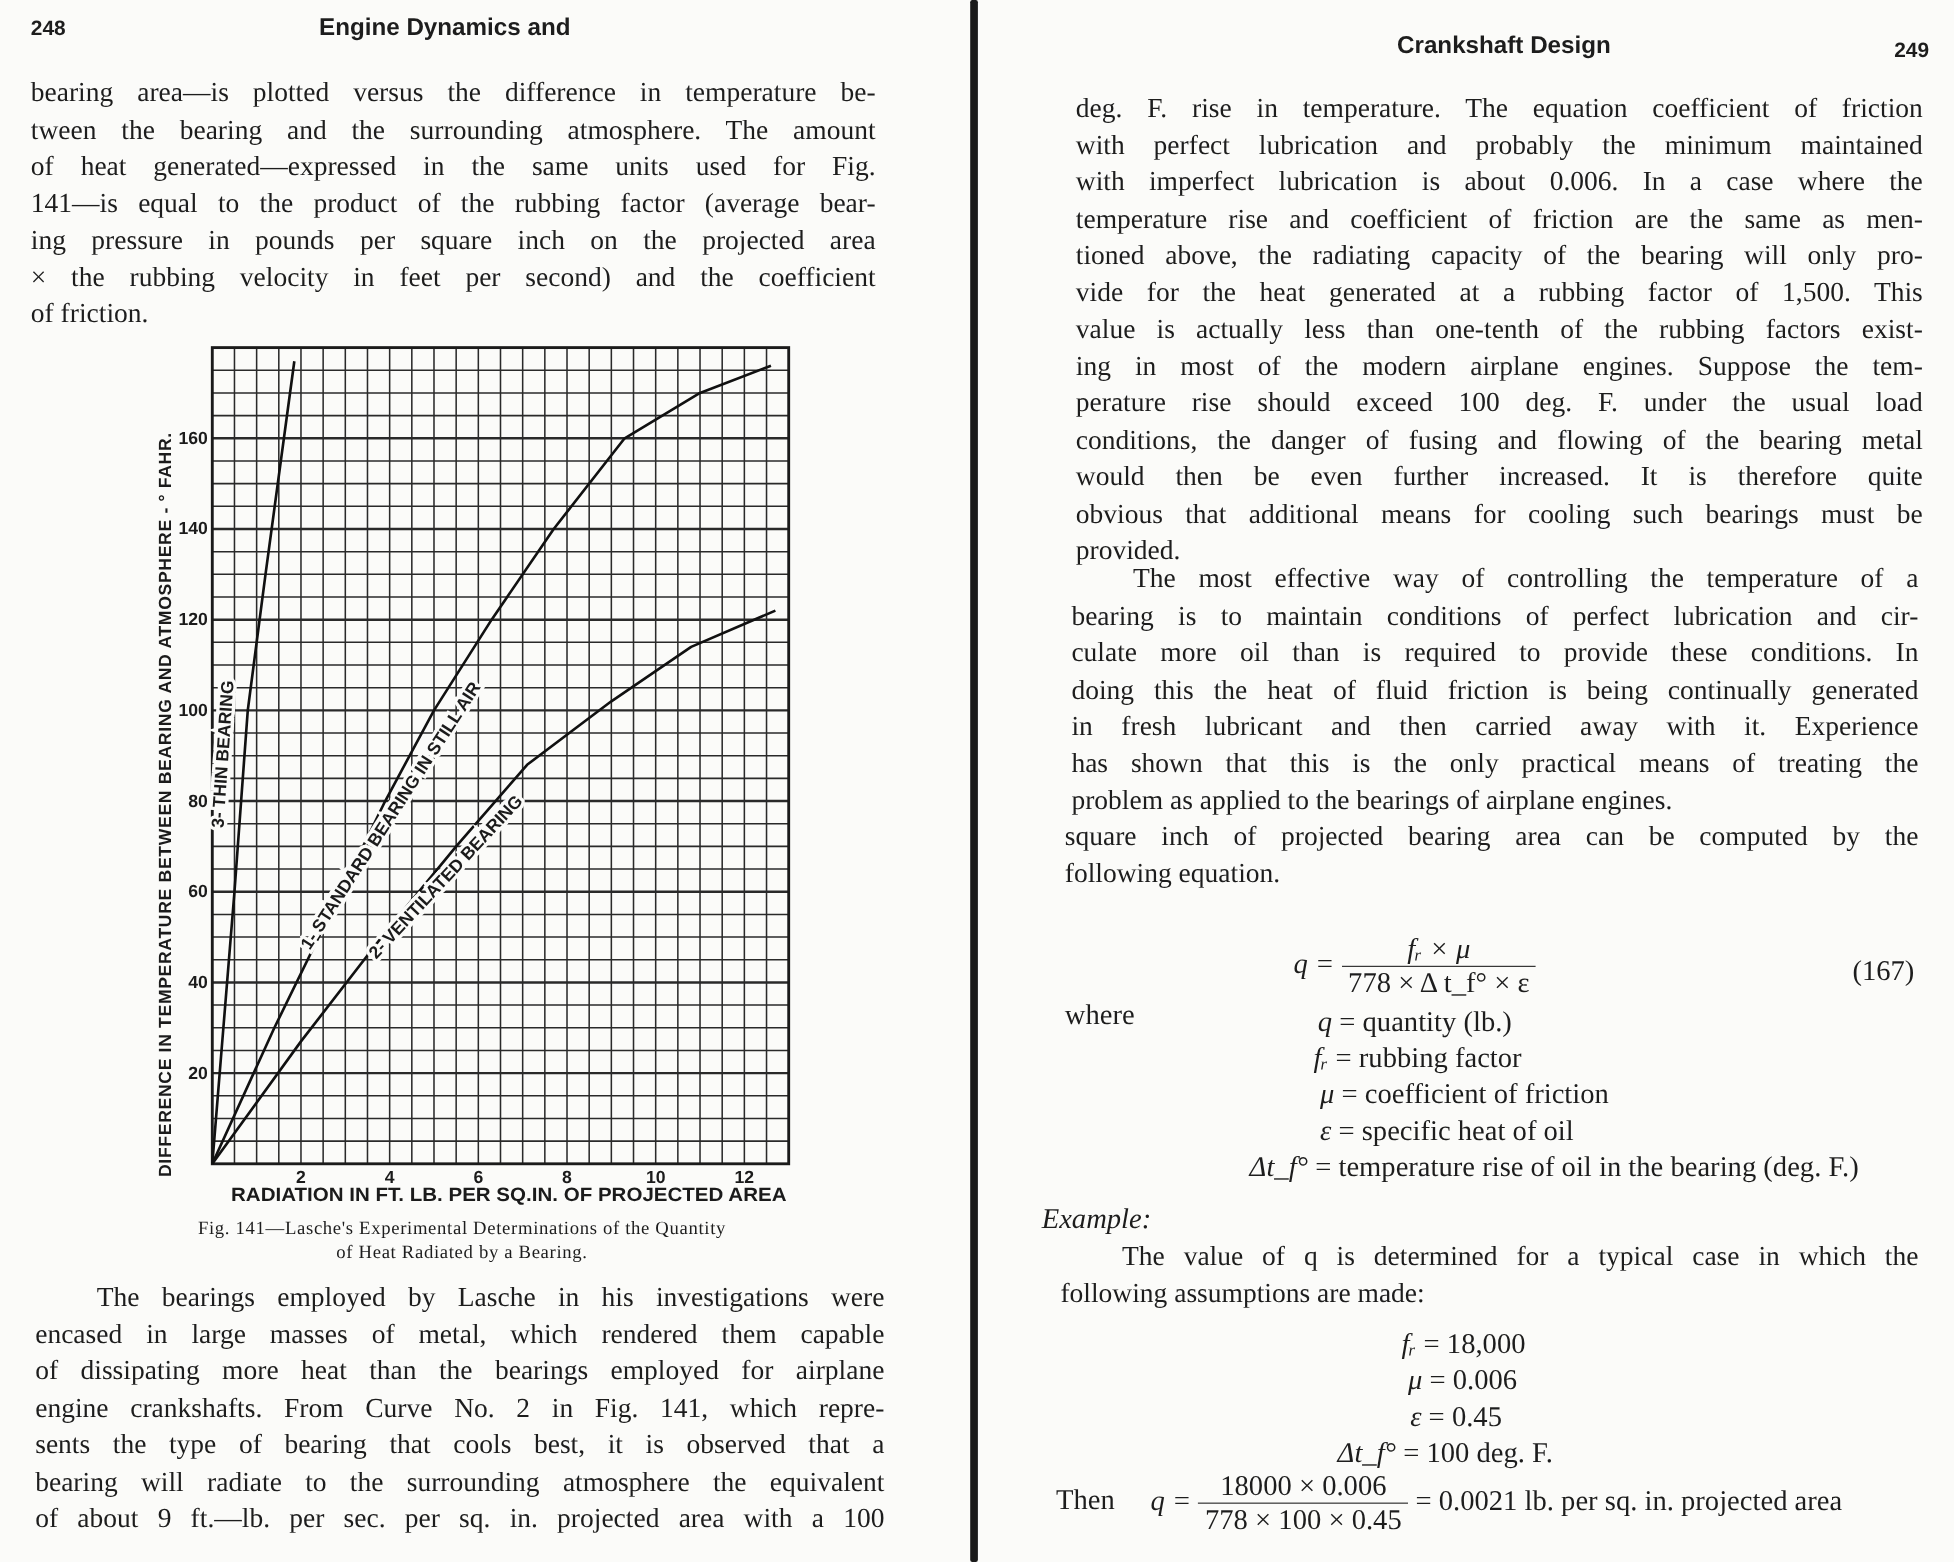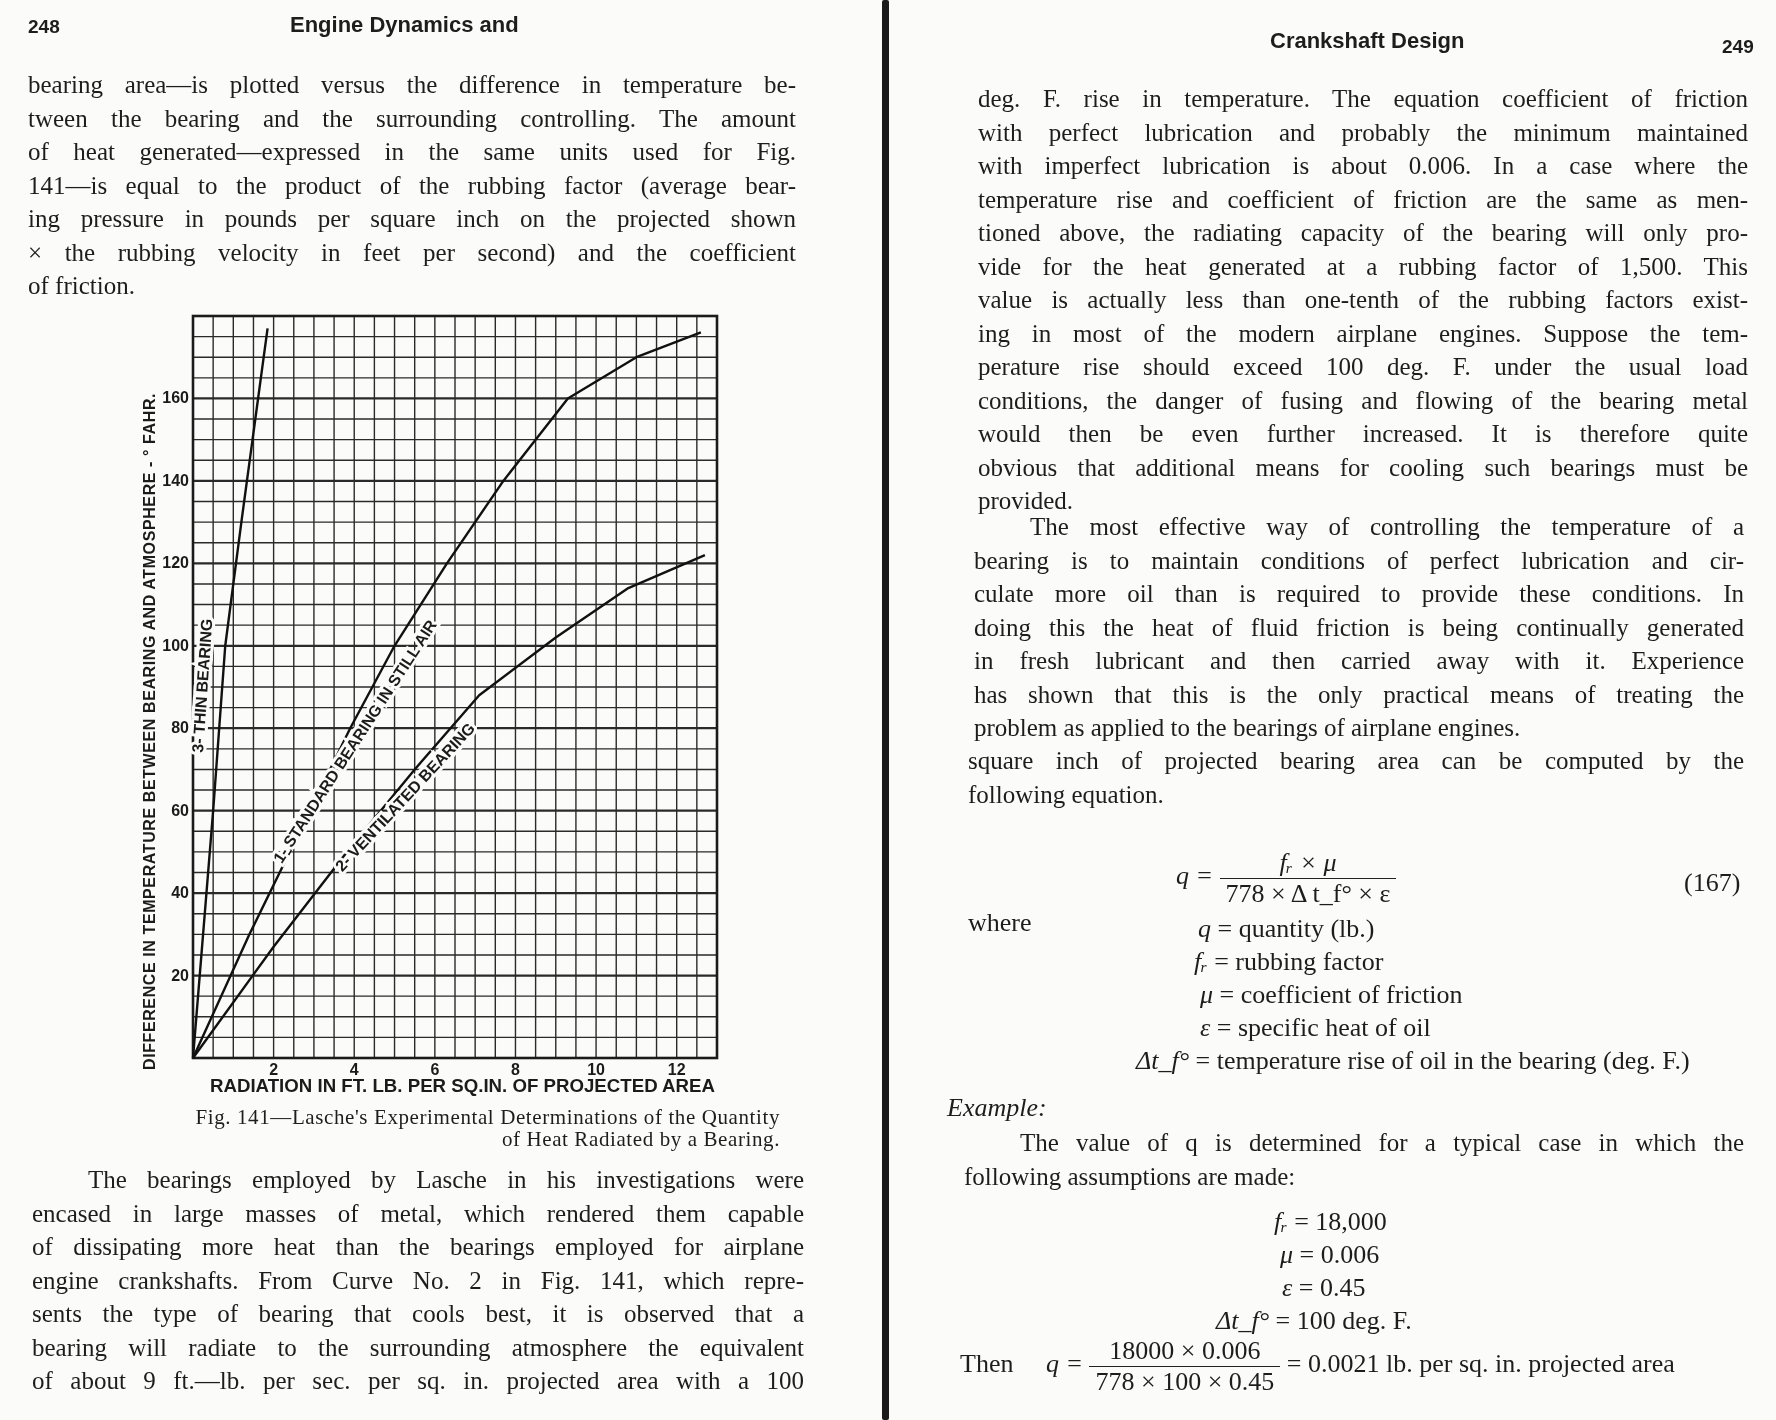--- a/index.html
+++ b/index.html
@@ -9,42 +9,42 @@
   .page.left { left:0; width:880px;padding-left:37px; }
   .page.right { left:896px; width:880px; }
   .spine { position:absolute; left:882px; top:0; width:7px; height:1420px; background:#1a1a1a; border-radius:2px; }
   .pagenum { position:absolute; top:16px; font-family:"Liberation Sans","DejaVu Sans",sans-serif; font-weight:bold; font-size:19px; }
   .runhead { position:absolute; top:12px; font-family:"Liberation Sans","DejaVu Sans",sans-serif; font-weight:bold; font-size:22px; }
   .para { position:absolute; font-size:25px; line-height:33.5px; text-align:justify; }
   .para .line { display:block; white-space:nowrap; text-align:justify; text-align-last:justify; }
   .para .line.last { text-align-last:left; }
   .indent { padding-left:56px; }
   .chart { position:absolute; left:130px; top:300px; width:610px; height:800px; }
-  .caption { position:absolute; left:60px; top:1106px; width:720px; text-align:right; font-size:21px; line-height:22px; letter-spacing:0.6px; }
+  .caption { position:absolute; left:60px; top:1106px; width:720px; text-align:center; font-size:17px; line-height:22px; letter-spacing:0.6px; }
   .eq { position:absolute; font-size:26px; }
   .frac { display:inline-block; vertical-align:middle; text-align:center; }
   .frac .num { display:block; border-bottom:1.5px solid #222; padding:0 6px; }
   .frac .den { display:block; padding:0 6px; }
   .it { font-style:italic; }
   .defs { position:absolute; font-size:26px; line-height:33px; }
   .defs .row { white-space:nowrap; }
 </style>
 </head>
 <body>
 
 <div class="page left">
   <div class="pagenum" style="left:28px;">248</div>
   <div class="runhead" style="left:290px;">Engine Dynamics and</div>
 
   <div class="para" style="left:28px; top:68px; width:768px;">
     <span class="line">bearing area—is plotted versus the difference in temperature be-</span>
-    <span class="line">tween the bearing and the surrounding controlling.  The amount</span>
+    <span class="line">tween the bearing and the surrounding atmosphere.  The amount</span>
     <span class="line">of heat generated—expressed in the same units used for Fig.</span>
     <span class="line">141—is equal to the product of the rubbing factor (average bear-</span>
-    <span class="line">ing pressure in pounds per square inch on the projected shown</span>
+    <span class="line">ing pressure in pounds per square inch on the projected area</span>
     <span class="line">× the rubbing velocity in feet per second) and the coefficient</span>
     <span class="line last">of friction.</span>
   </div>
 
   <svg class="chart" viewBox="0 0 610 800">
     <g id="grid">
         <line x1="83.15384615384616" x2="83.15384615384616" y1="758" y2="16" stroke="#2a2a2a" stroke-width="1.4"></line>
         <line x1="103.3076923076923" x2="103.3076923076923" y1="758" y2="16" stroke="#2a2a2a" stroke-width="1.4"></line>
         <line x1="123.46153846153847" x2="123.46153846153847" y1="758" y2="16" stroke="#2a2a2a" stroke-width="1.4"></line>
         <line x1="143.6153846153846" x2="143.6153846153846" y1="758" y2="16" stroke="#2a2a2a" stroke-width="1.4"></line>

